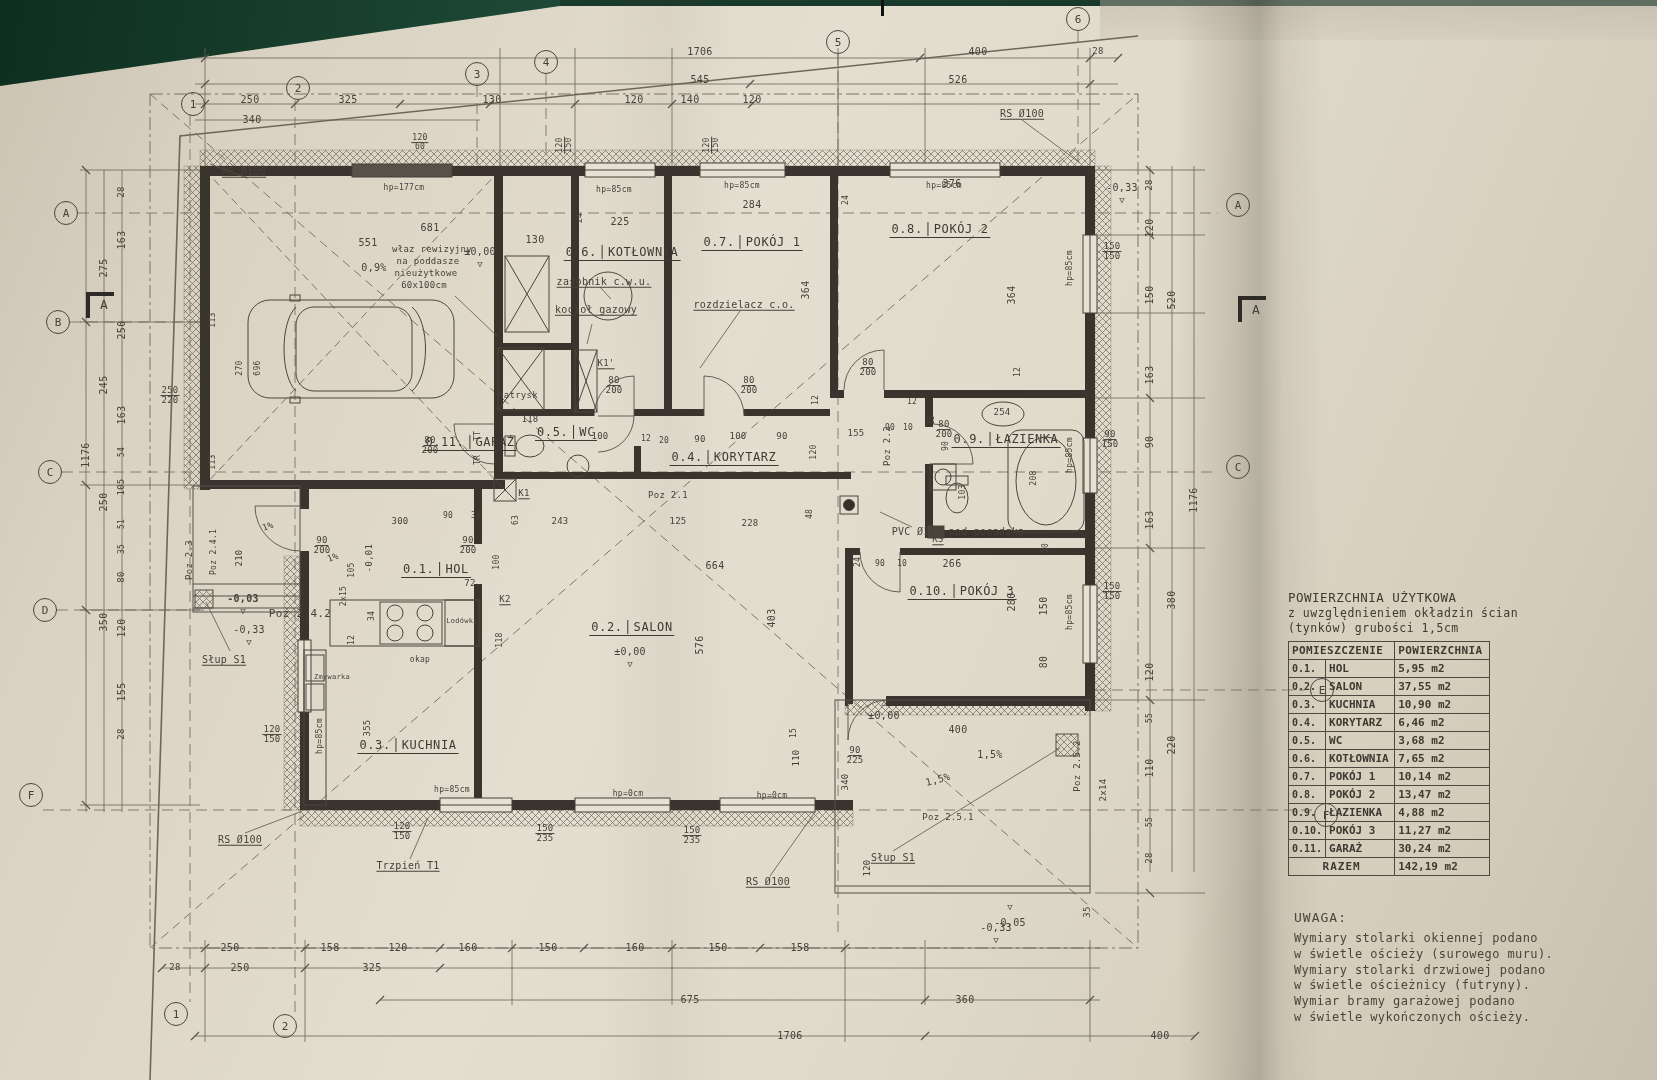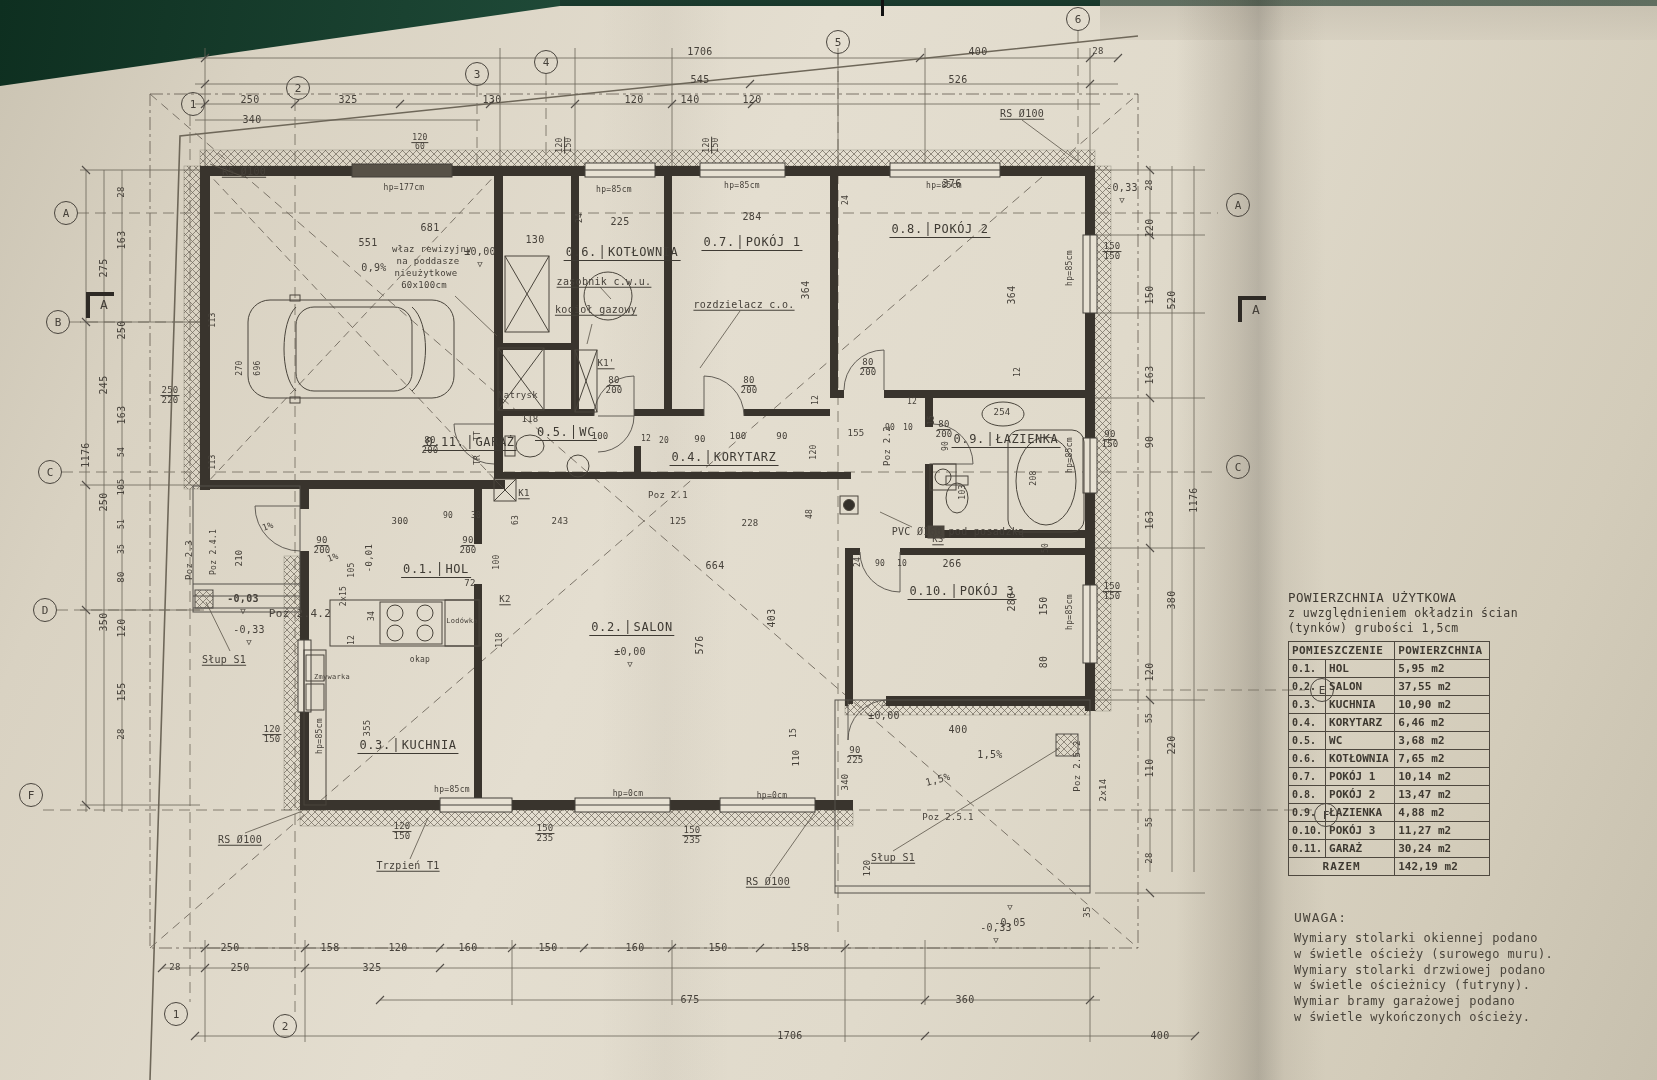--- a/index.html
+++ b/index.html
@@ -478,21 +478,21 @@
       <span class="lbl" style="left: 480px; top: 265px; font-size: 9px;"><span class="num">▽</span></span>
       <span class="lbl" style="left: 432px; top: 250px; font-size: 9px;"><span class="num">właz rewizyjny</span></span>
       <span class="lbl" style="left: 428px; top: 262px; font-size: 9px;"><span class="num">na poddasze</span></span>
       <span class="lbl" style="left: 426px; top: 274px; font-size: 9px;"><span class="num">nieużytkowe</span></span>
       <span class="lbl" style="left: 424px; top: 286px; font-size: 9px;"><span class="num">60x100cm</span></span>
       <span class="lbl" style="left: 620px; top: 222px;"><span class="num">225</span></span>
       <span class="lbl u" style="left: 604px; top: 282px;"><span class="num">zasobnik c.w.u.</span></span>
       <span class="lbl u" style="left: 596px; top: 310px;"><span class="num">kocioł gazowy</span></span>
       <span class="lbl u" style="left: 606px; top: 364px; font-size: 9px;"><span class="num">K1'</span></span>
       <span class="lbl" style="left: 580px; top: 218px; font-size: 8px; --r: -90deg;"><span class="num">24</span></span>
-      <span class="lbl" style="left: 752px; top: 205px; margin-top: 12px;"><span class="num">284</span></span>
+      <span class="lbl" style="left: 752px; top: 205px;"><span class="num">284</span></span>
       <span class="lbl" style="left: 806px; top: 290px; --r: -90deg;"><span class="num">364</span></span>
       <span class="lbl u" style="left: 744px; top: 305px;"><span class="num">rozdzielacz c.o.</span></span>
       <span class="lbl" style="left: 952px; top: 184px;"><span class="num">376</span></span>
       <span class="lbl" style="left: 1012px; top: 295px; --r: -90deg;"><span class="num">364</span></span>
       <span class="lbl" style="left: 846px; top: 200px; font-size: 8px; --r: -90deg;"><span class="num">24</span></span>
       <span class="lbl" style="left: 1018px; top: 372px; font-size: 8px; --r: -90deg;"><span class="num">12</span></span>
       <span class="lbl" style="left: 530px; top: 420px; font-size: 9px;"><span class="num">118</span></span>
       <span class="lbl" style="left: 518px; top: 396px; font-size: 9px;"><span class="num">Natrysk</span></span>
       <span class="lbl" style="left: 478px; top: 436px; font-size: 8px; --r: -90deg;"><span class="num">TT</span></span>
       <span class="lbl" style="left: 478px; top: 460px; font-size: 8px; --r: -90deg;"><span class="num">TR</span></span>

